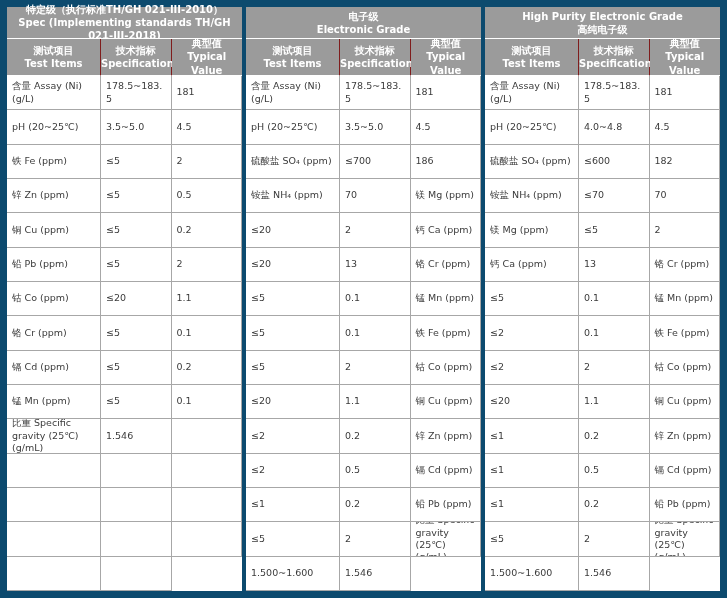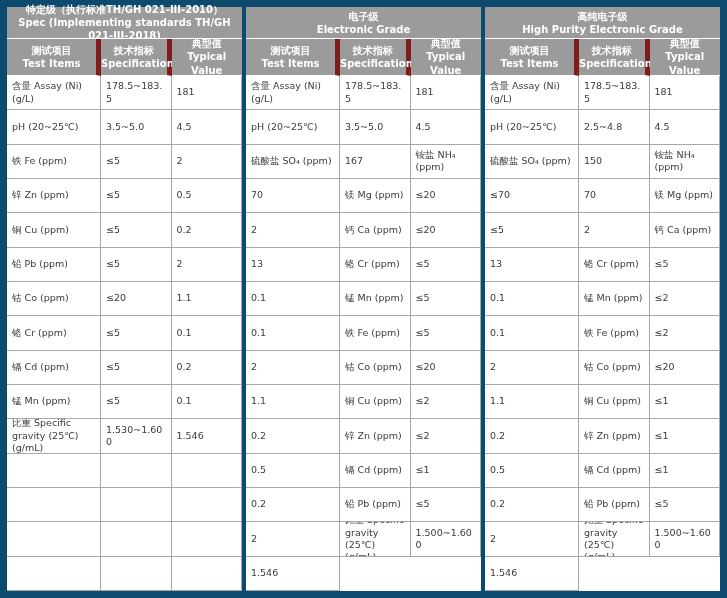--- a/index.html
+++ b/index.html
@@ -34,21 +34,21 @@
     padding:0 2px;
   }
   .chead{
     background:#9b9b9b;
     color:#ffffff;
     font-weight:bold;
     font-size:10px;
     line-height:1.35;
     text-align:center;
     display:flex;flex-direction:column;justify-content:center;
-    border-right:5px solid #7f1d1d;
+    border-right:1px solid #7f1d1d;
     border-bottom:1px solid #ffffff;
   }
   .chead.last{border-right:none;}
   .cell{
     background:#ffffff;
     color:#3b3b3b;
     font-size:9.5px;
     line-height:1.3;
     display:flex;align-items:center;
     padding:2px 3px 2px 5px;
@@ -105,21 +105,20 @@
       <div class="cell">铬 Cr (ppm)</div>
       <div class="cell">≤5</div>
       <div class="cell">0.1</div>
       <div class="cell">镉 Cd (ppm)</div>
       <div class="cell">≤5</div>
       <div class="cell">0.2</div>
       <div class="cell">锰 Mn (ppm)</div>
       <div class="cell">≤5</div>
       <div class="cell">0.1</div>
       <div class="cell">比重 Specific gravity (25℃) (g/mL)</div>
-      <div class="cell">1.530~1.600</div>
       <div class="cell">1.546</div>
       <div class="cell"></div>
       <div class="cell"></div>
       <div class="cell"></div>
       <div class="cell"></div>
       <div class="cell"></div>
       <div class="cell"></div>
       <div class="cell"></div>
       <div class="cell"></div>
       <div class="cell"></div>
@@ -145,21 +144,22 @@
       <div>典型值</div>
       <div>Typical Value</div>
     </div>
   <div class="cell">含量 Assay (Ni) (g/L)</div>
       <div class="cell">178.5~183.5</div>
       <div class="cell">181</div>
       <div class="cell">pH (20~25℃)</div>
       <div class="cell">3.5~5.0</div>
       <div class="cell">4.5</div>
       <div class="cell">硫酸盐 SO₄ (ppm)</div>
-      <div class="cell">167</div>
+      <div class="cell">≤700</div>
+      <div class="cell">186</div>
       <div class="cell">铵盐 NH₄ (ppm)</div>
       <div class="cell">70</div>
       <div class="cell">镁 Mg (ppm)</div>
       <div class="cell">≤20</div>
       <div class="cell">2</div>
       <div class="cell">钙 Ca (ppm)</div>
       <div class="cell">≤20</div>
       <div class="cell">13</div>
       <div class="cell">铬 Cr (ppm)</div>
       <div class="cell">≤5</div>
@@ -185,43 +185,44 @@
       <div class="cell">铅 Pb (ppm)</div>
       <div class="cell">≤5</div>
       <div class="cell">2</div>
       <div class="cell">比重 Specific gravity (25℃) (g/mL)</div>
       <div class="cell">1.500~1.600</div>
       <div class="cell">1.546</div>
     </div>
 
   <div class="group">
     <div class="gtitle">
+      <div>High Purity Electronic Grade</div>
       <div>高纯电子级</div>
-      <div>High Purity Electronic Grade</div>
     </div>
     <div class="chead">
       <div>测试项目</div>
       <div>Test Items</div>
     </div>
     <div class="chead">
       <div>技术指标</div>
       <div>Specifications</div>
     </div>
     <div class="chead last">
       <div>典型值</div>
       <div>Typical Value</div>
     </div>
   <div class="cell">含量 Assay (Ni) (g/L)</div>
       <div class="cell">178.5~183.5</div>
       <div class="cell">181</div>
       <div class="cell">pH (20~25℃)</div>
-      <div class="cell">2.5~4.8</div>
+      <div class="cell">4.0~4.8</div>
       <div class="cell">4.5</div>
       <div class="cell">硫酸盐 SO₄ (ppm)</div>
-      <div class="cell">150</div>
+      <div class="cell">≤600</div>
+      <div class="cell">182</div>
       <div class="cell">铵盐 NH₄ (ppm)</div>
       <div class="cell">≤70</div>
       <div class="cell">70</div>
       <div class="cell">镁 Mg (ppm)</div>
       <div class="cell">≤5</div>
       <div class="cell">2</div>
       <div class="cell">钙 Ca (ppm)</div>
       <div class="cell">13</div>
       <div class="cell">铬 Cr (ppm)</div>
       <div class="cell">≤5</div>

